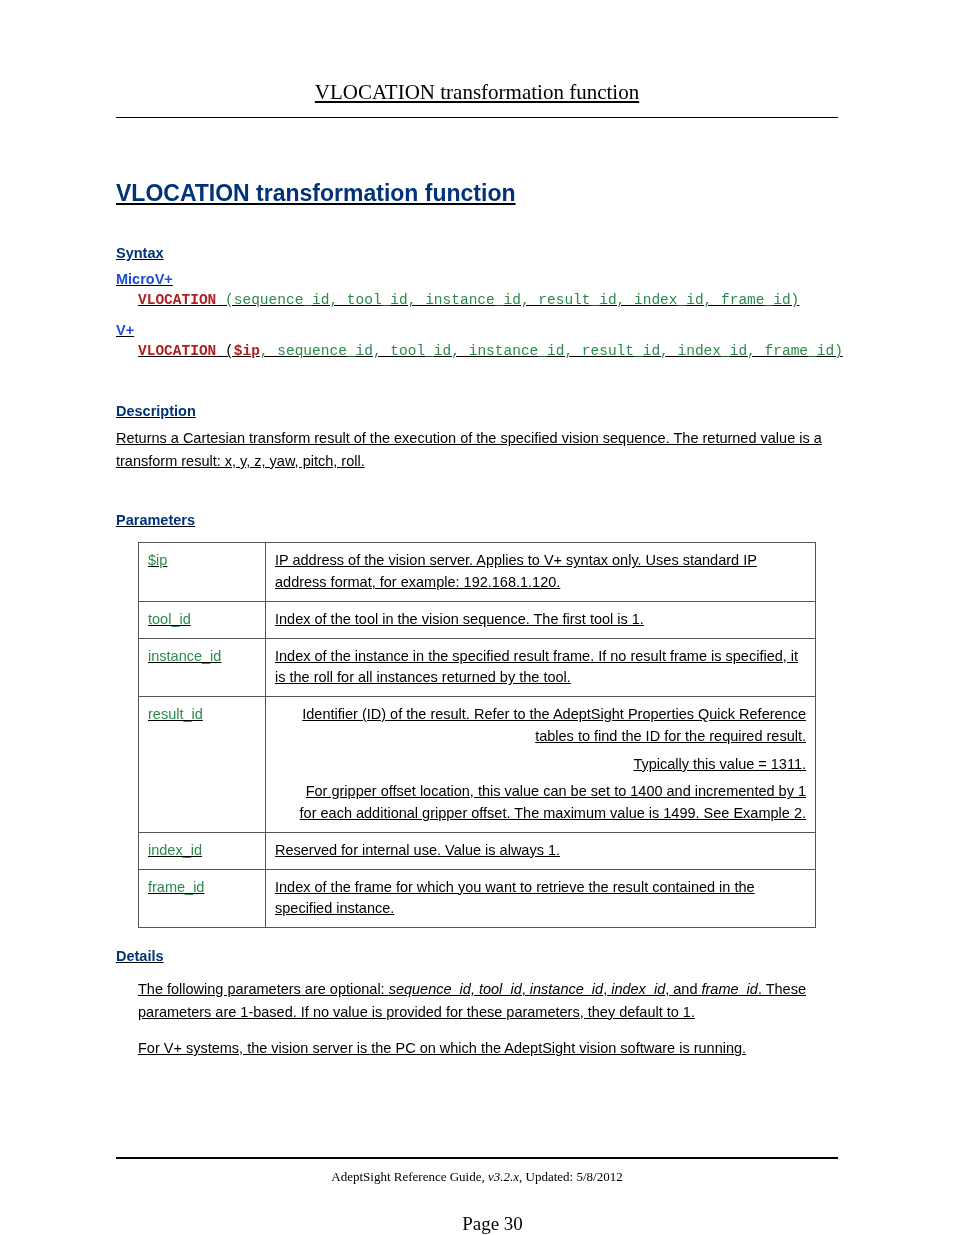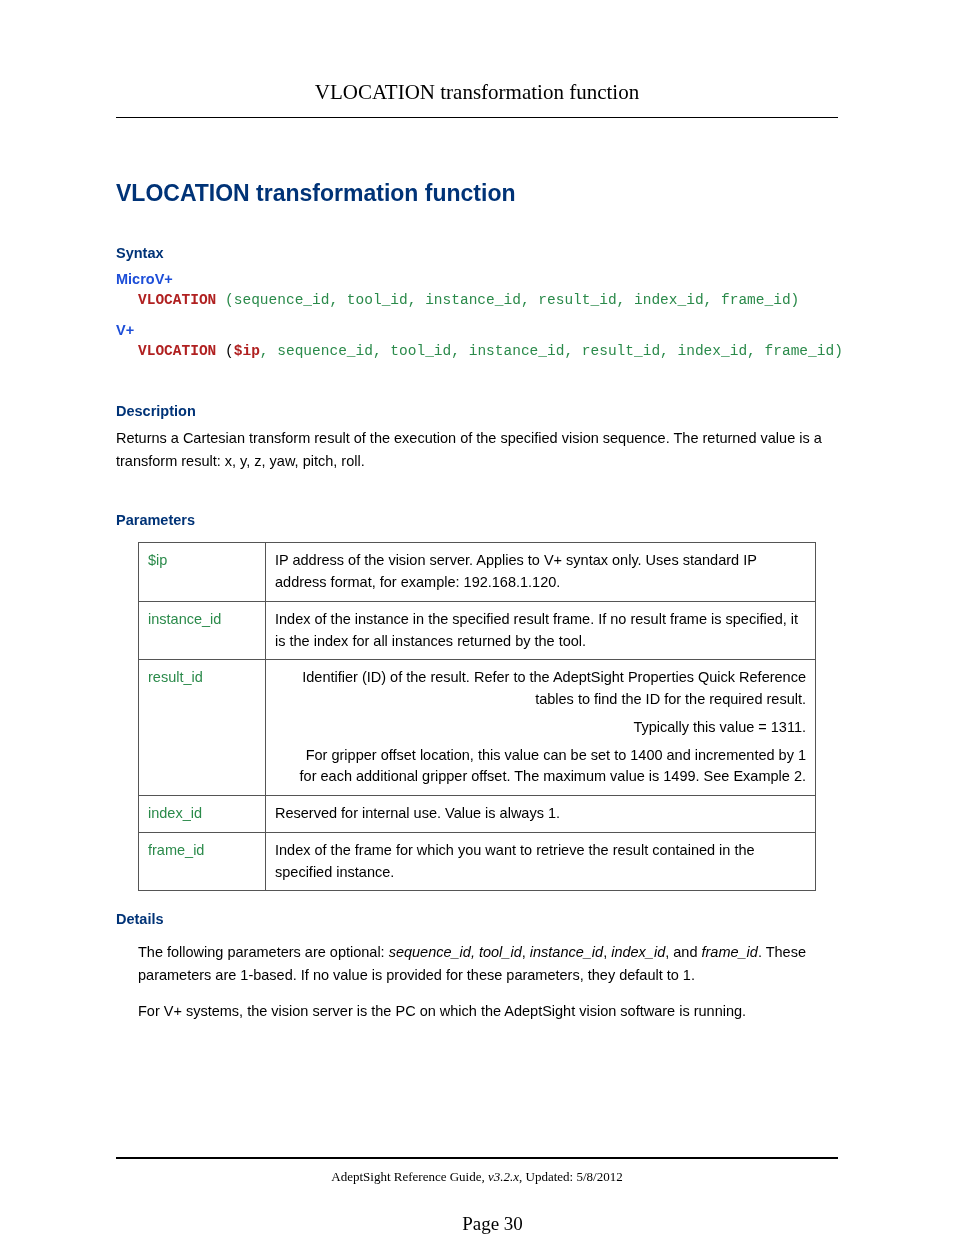--- a/index.html
+++ b/index.html
@@ -11,20 +11,21 @@
     font-family: "Segoe UI", "Helvetica Neue", Arial, sans-serif;
     color: #000;
     background: #fff;
   }
   .page {
     box-sizing: border-box;
     width: 954px;
     height: 1235px;
     padding: 80px 116px 60px 116px;
     position: relative;
+    text-decoration: underline;
   }
   .header-title {
     text-align: center;
     font-family: "Times New Roman", Times, serif;
     font-size: 21px;
     font-weight: 400;
     margin-bottom: 12px;
   }
   .header-rule {
     border: none;
@@ -147,22 +148,26 @@
 
   <div class="section-heading" style="margin-top:40px">Parameters</div>
 
   <table class="params">
     <tbody>
         <tr>
       <td class="pname">$ip</td>
       <td>IP address of the vision server. Applies to V+ syntax only. Uses standard IP address format, for example: 192.168.1.120.</td>
     </tr>
     <tr>
+      <td class="pname">tool_id</td>
+      <td>Index of the tool in the vision sequence. The first tool is 1.</td>
+    </tr>
+    <tr>
       <td class="pname">instance_id</td>
-      <td>Index of the instance in the specified result frame. If no result frame is specified, it is the index for all instances returned by the tool.</td>
+      <td>Index of the instance in the specified result frame. If no result frame is specified, it is the roll for all instances returned by the tool.</td>
     </tr>
     <tr>
       <td class="pname">result_id</td>
       <td>
         <p class="desc-para">Identifier (ID) of the result. Refer to the AdeptSight Properties Quick Reference tables to find the ID for the required result.</p>
         <p class="desc-para">Typically this value = 1311.</p>
         <p class="desc-para">For gripper offset location, this value can be set to 1400 and incremented by 1 for each additional gripper offset. The maximum value is 1499. See Example 2.</p>
       </td>
     </tr>
     <tr>

